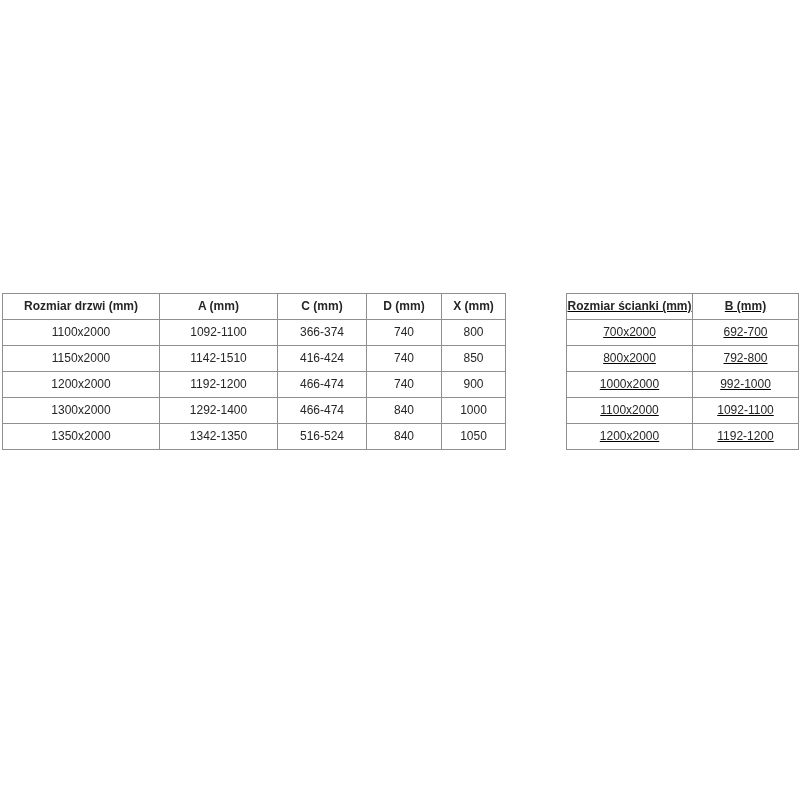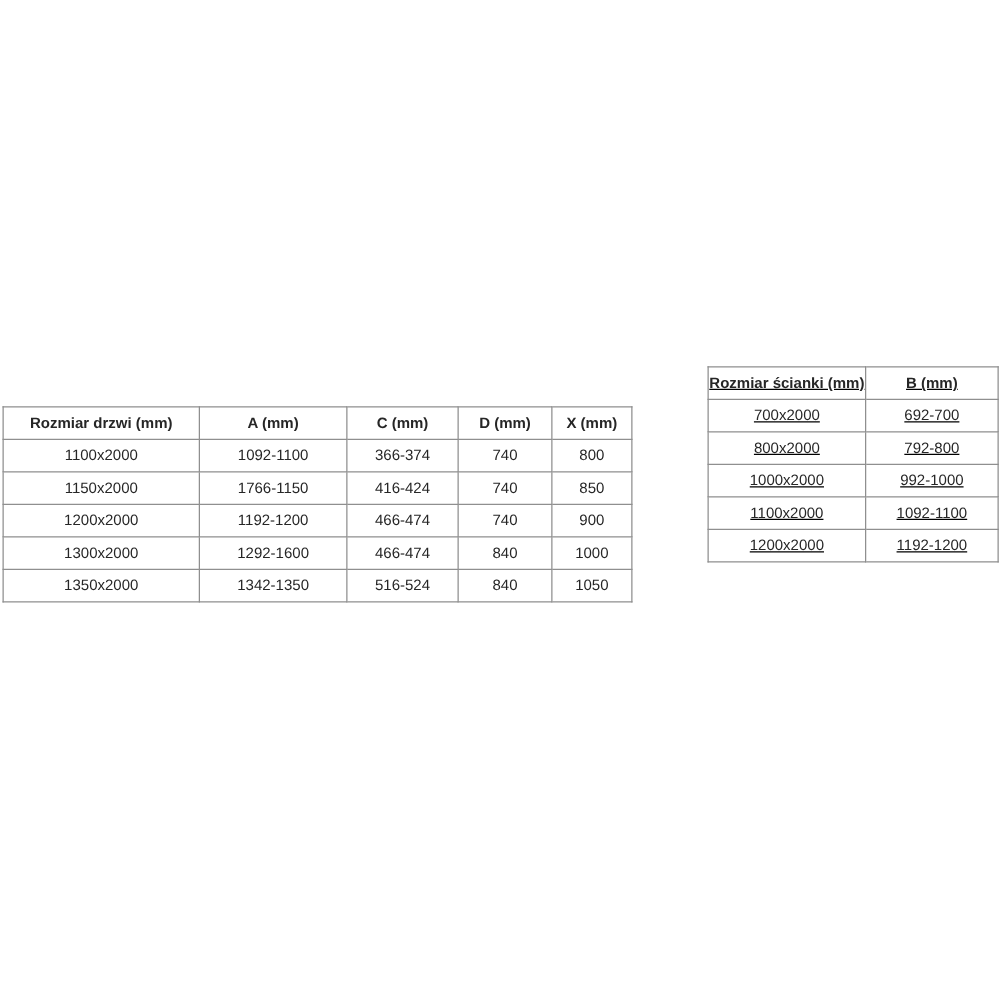--- a/index.html
+++ b/index.html
@@ -30,21 +30,21 @@
     vertical-align: middle;
     font-size: 12px;
     color: var(--text, #262626);
     padding: 0;
     height: 25px;
     line-height: 25px;
     white-space: nowrap;
     overflow: hidden;
   }
   table.spec th { font-weight: bold; }
-  #doors-table { left: 2px;  top: 293px; width: 503px; margin-top: 32px; }
+  #doors-table { left: 2px;  top: 293px; width: 503px; }
   #walls-table { left: 566px; top: 293px; width: 232px; text-decoration: underline; }
 </style>
 </head>
 <body>
 
 <table class="spec" id="doors-table">
   <colgroup>
     <col style="width:157px">
       <col style="width:118px">
       <col style="width:89px">
@@ -63,35 +63,35 @@
   <tbody>
     <tr>
       <td>1100x2000</td>
       <td>1092-1100</td>
       <td>366-374</td>
       <td>740</td>
       <td>800</td>
     </tr>
     <tr>
       <td>1150x2000</td>
-      <td>1766-1150</td>
+      <td>1142-1510</td>
       <td>416-424</td>
       <td>740</td>
       <td>850</td>
     </tr>
     <tr>
       <td>1200x2000</td>
       <td>1192-1200</td>
       <td>466-474</td>
       <td>740</td>
       <td>900</td>
     </tr>
     <tr>
       <td>1300x2000</td>
-      <td>1292-1600</td>
+      <td>1292-1400</td>
       <td>466-474</td>
       <td>840</td>
       <td>1000</td>
     </tr>
     <tr>
       <td>1350x2000</td>
       <td>1342-1350</td>
       <td>516-524</td>
       <td>840</td>
       <td>1050</td>

